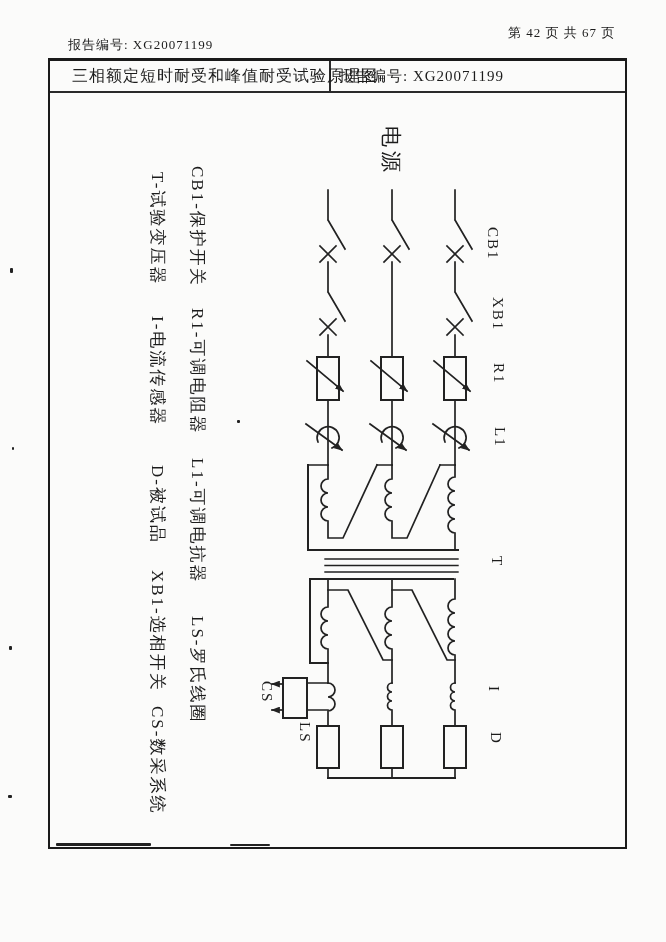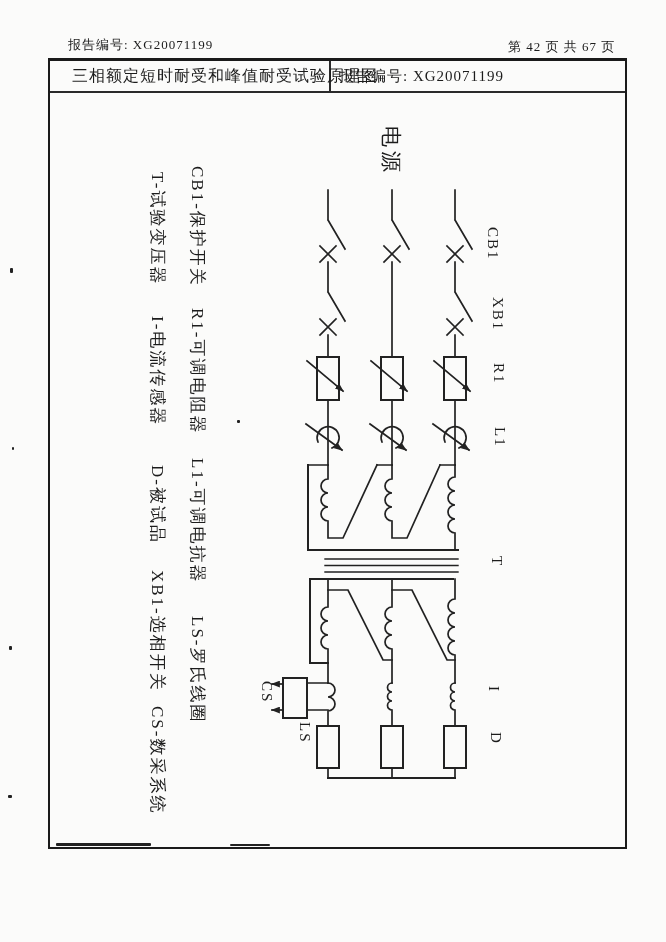--- a/index.html
+++ b/index.html
@@ -39,21 +39,21 @@
   .legend{font-size:17px;letter-spacing:2px;}
   .complabel{font-size:15px;letter-spacing:2px;font-family:"Liberation Serif",serif;}
   .source{font-size:21px;letter-spacing:4px;}
   svg{position:absolute;left:0;top:0;}
   .speck{position:absolute;background:#222;border-radius:1px;}
 </style>
 </head>
 <body>
 
 <div class="abs hdr" style="left:68px;top:36px;">报告编号: XG20071199</div>
-<div class="abs hdr" style="left:508px;top:38px;">第 42 页 共 67 页</div>
+<div class="abs hdr" style="left:508px;top:24px;">第 42 页 共 67 页</div>
 
 <div class="abs main-box">
   <div class="title-row">
     <div class="title-cell-l">三相额定短时耐受和峰值耐受试验原理图</div>
     <div class="title-cell-r">报告编号: XG20071199</div>
   </div>
 </div>
 
 <svg width="666" height="942" viewBox="0 0 666 942" fill="none" stroke="#222" stroke-width="1.7" stroke-linecap="square">
   <defs>

